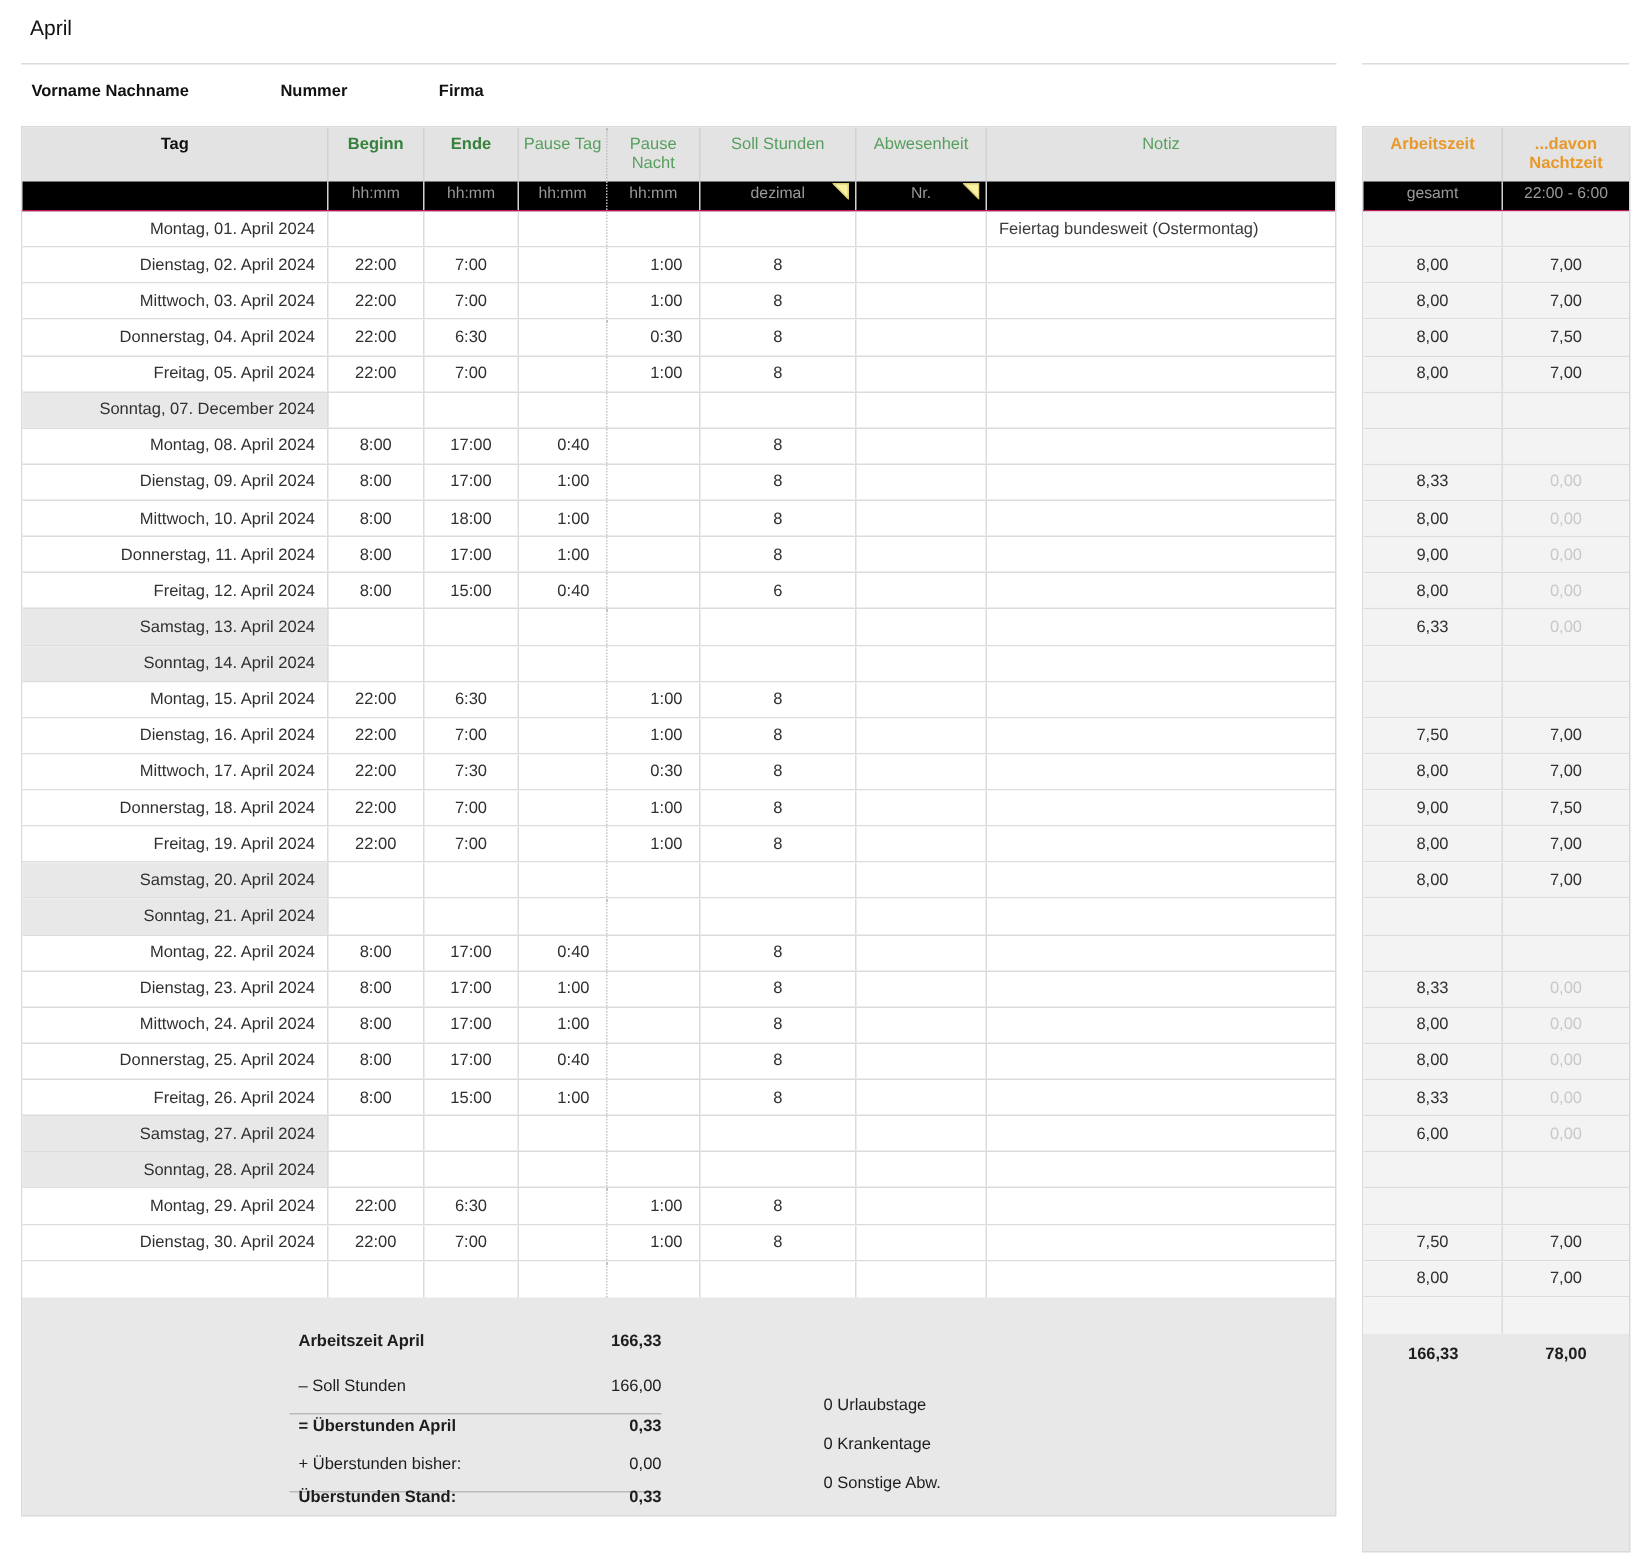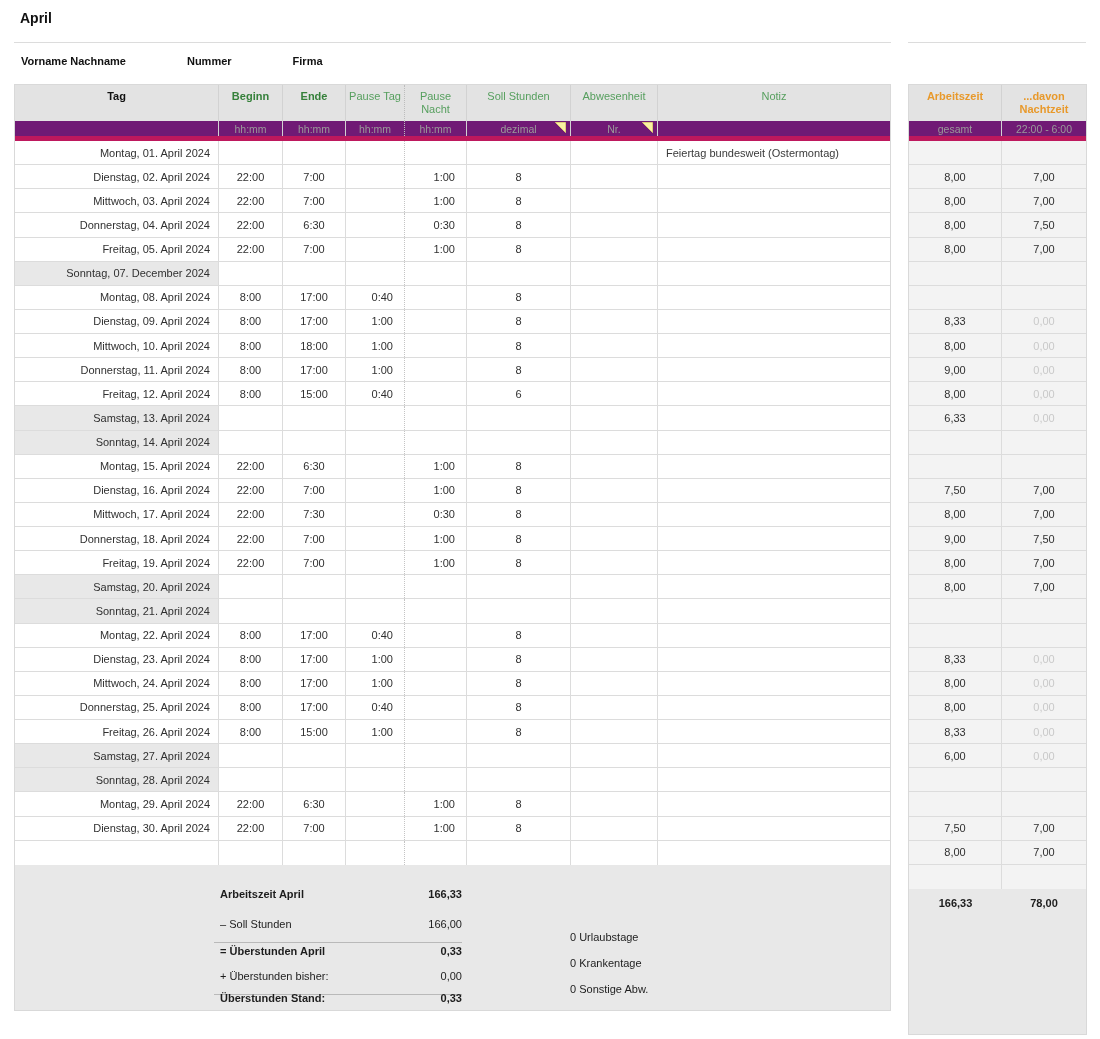--- a/index.html
+++ b/index.html
@@ -1,35 +1,35 @@
 <!DOCTYPE html>
 <html><head>
 <meta charset="utf-8">
 <style>
   * { box-sizing: border-box; margin: 0; padding: 0; }
   html,body { width:1100px; height:1039px; background:#fff; font-family:"Liberation Sans", sans-serif; position:relative; }
 
-  .title { position:absolute; left:20px; top:10px; font-size:14px; font-weight:bold; color:#111; }
+  .title { position:absolute; left:20px; top:10px; font-size:14px; font-weight:normal; color:#111; }
   .rule { position:absolute; top:42px; height:1px; background:#dcdcdc; }
   .rule-left { left:14px; width:877px; }
   .rule-right { left:908px; width:178px; }
   .info { position:absolute; left:21px; top:55px; display:flex; font-size:11px; font-weight:bold; color:#111;gap:44px; }
   .info span { margin-right:17px; }
 
   .ltable { position:absolute; left:14px; top:84px; width:877px; border:1px solid #d9d9d9; }
   .rtable { position:absolute; left:908px; top:84px; width:179px; border:1px solid #d9d9d9; }
 
   
   .c-tag{width:204px;} .c-beginn{width:64px;} .c-ende{width:63px;} .c-ptag{width:59px;}
   .c-pnacht{width:62px;} .c-soll{width:104px;} .c-abw{width:87px;} .c-notiz{flex:1;}
   .c-arb{width:93px;} .c-nzeit{flex:1;}
 
   .hrow1, .hrow2, .brow { display:flex; }
   .hrow1 { height:36px; background:#e3e3e3; }
-  .hrow2 { height:20px; background:#701a75; border-bottom:5px solid #be185d; }
+  .hrow2 { height:20px; background:#000000; border-bottom:1px solid #be185d; }
   .hc { display:flex; justify-content:center; align-items:flex-start; padding-top:5px;
         font-size:11px; line-height:13px; text-align:center; border-right:1px solid #d2d2d2; position:relative; }
   .hrow2 .hc { padding-top:2px; font-size:10.5px; color:#9a9a9a; font-weight:normal; }
   .hc:last-child { border-right:none; }
   .hc.dotted { border-right:1px dotted #bdbdbd; }
   .hdr-black { color:#111; font-weight:bold; }
   .hdr-green-b { color:#36813b; font-weight:bold; }
   .hdr-green { color:#569f5e; }
   .hdr-orange { color:#e8992b; font-weight:bold; }
 
@@ -41,21 +41,21 @@
   .bc.c-tag { justify-content:flex-end; padding-right:8px; }
   .bc.c-ptag { justify-content:flex-end; padding-right:11px; border-right:1px dotted #c4c4c4; }
   .bc.c-pnacht { justify-content:flex-end; padding-right:11px; }
   .bc.c-notiz { justify-content:flex-start; padding-left:8px; color:#3a3a3a; }
   .bc.weekend { background:#e8e8e8; }
   .rtable .bc { background:#f3f3f3; }
   .rtable .bc.dim { color:#c9c9c9; }
 
   .note-marker { position:absolute; top:1px; right:4px; width:11px; height:11px; }
 
-  .lsummary { height:145px; background:#e8e8e8; padding-top:16px;padding-left:21px; }
+  .lsummary { height:145px; background:#e8e8e8; padding-top:16px; }
   .srow { display:grid; grid-template-columns:178px 248px 108px auto; height:26px; align-items:center; }
   .sline { grid-column:2; display:flex; justify-content:space-between; align-items:center; height:100%;
            font-size:11px; color:#1d1d1d; }
   .sline .lab { padding-left:6px; }
   .srow.underline .sline { border-bottom:1px solid #b9b9b9; }
   .srow.bold .sline { font-weight:bold; }
   .sside { grid-column:4; font-size:11px; color:#1d1d1d;margin-top:24px; }
 
   .rsummary { height:145px; background:#e8e8e8; padding-top:8px; display:flex; }
   .rsummary .tcell { font-size:11px; font-weight:bold; color:#1d1d1d; display:flex; justify-content:center; }

